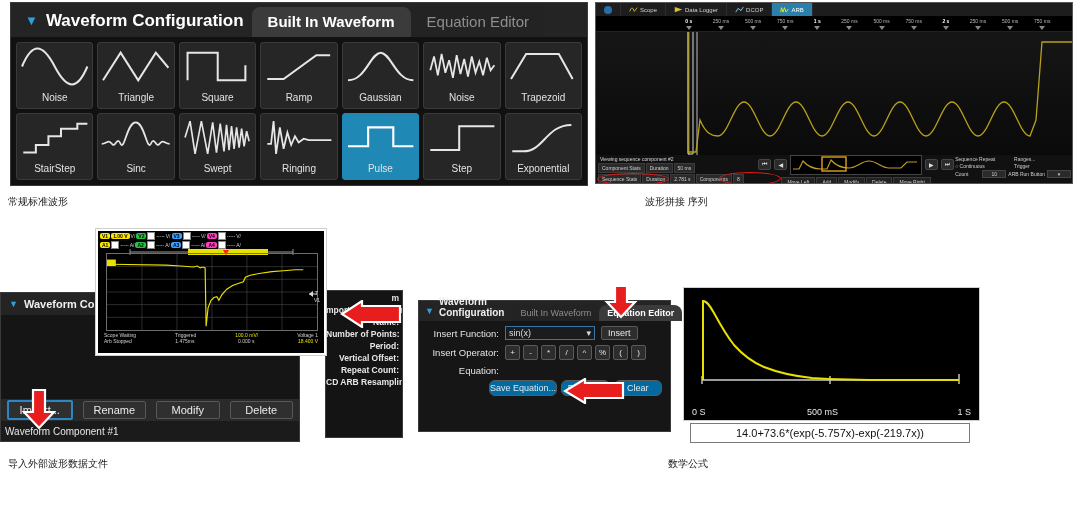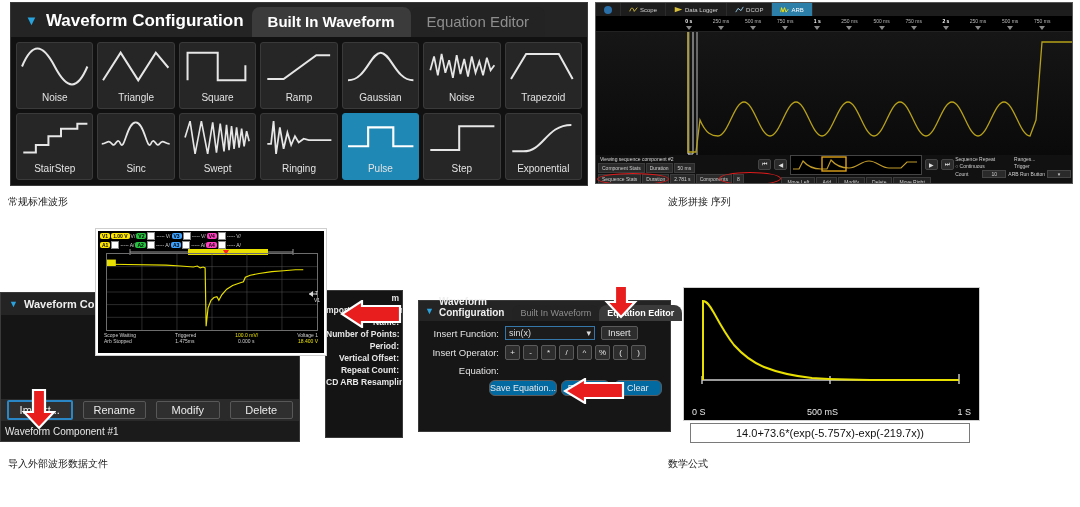--- a/index.html
+++ b/index.html
@@ -572,15 +572,15 @@
   <polygon points="60,6 22,6 22,1 2,14 22,27 22,22 60,22" fill="#e81d1d" stroke="#ffffff" stroke-width="2.2"></polygon>
 </svg>
 <svg class="arrow" style="left:604px;top:285px;" width="34" height="34">
   <polygon points="11,1 23,1 23,17 31,17 17,32 3,17 11,17" fill="#e81d1d" stroke="#ffffff" stroke-width="2.2"></polygon>
 </svg>
 <svg class="arrow" style="left:563px;top:378px;" width="62" height="26">
   <polygon points="60,5 22,5 22,1 2,13 22,25 22,20 60,20" fill="#e81d1d" stroke="#ffffff" stroke-width="2.2"></polygon>
 </svg>
 
 <div class="abs cap" style="left:8px;top:195px;">常规标准波形</div>
-<div class="abs cap" style="left:668px;top:195px;">波形拼接 序列</div>
+<div class="abs cap" style="left:645px;top:195px;">波形拼接 序列</div>
 <div class="abs cap" style="left:8px;top:457px;">导入外部波形数据文件</div>
 <div class="abs cap" style="left:668px;top:457px;">数学公式</div>
 
 </body></html>

